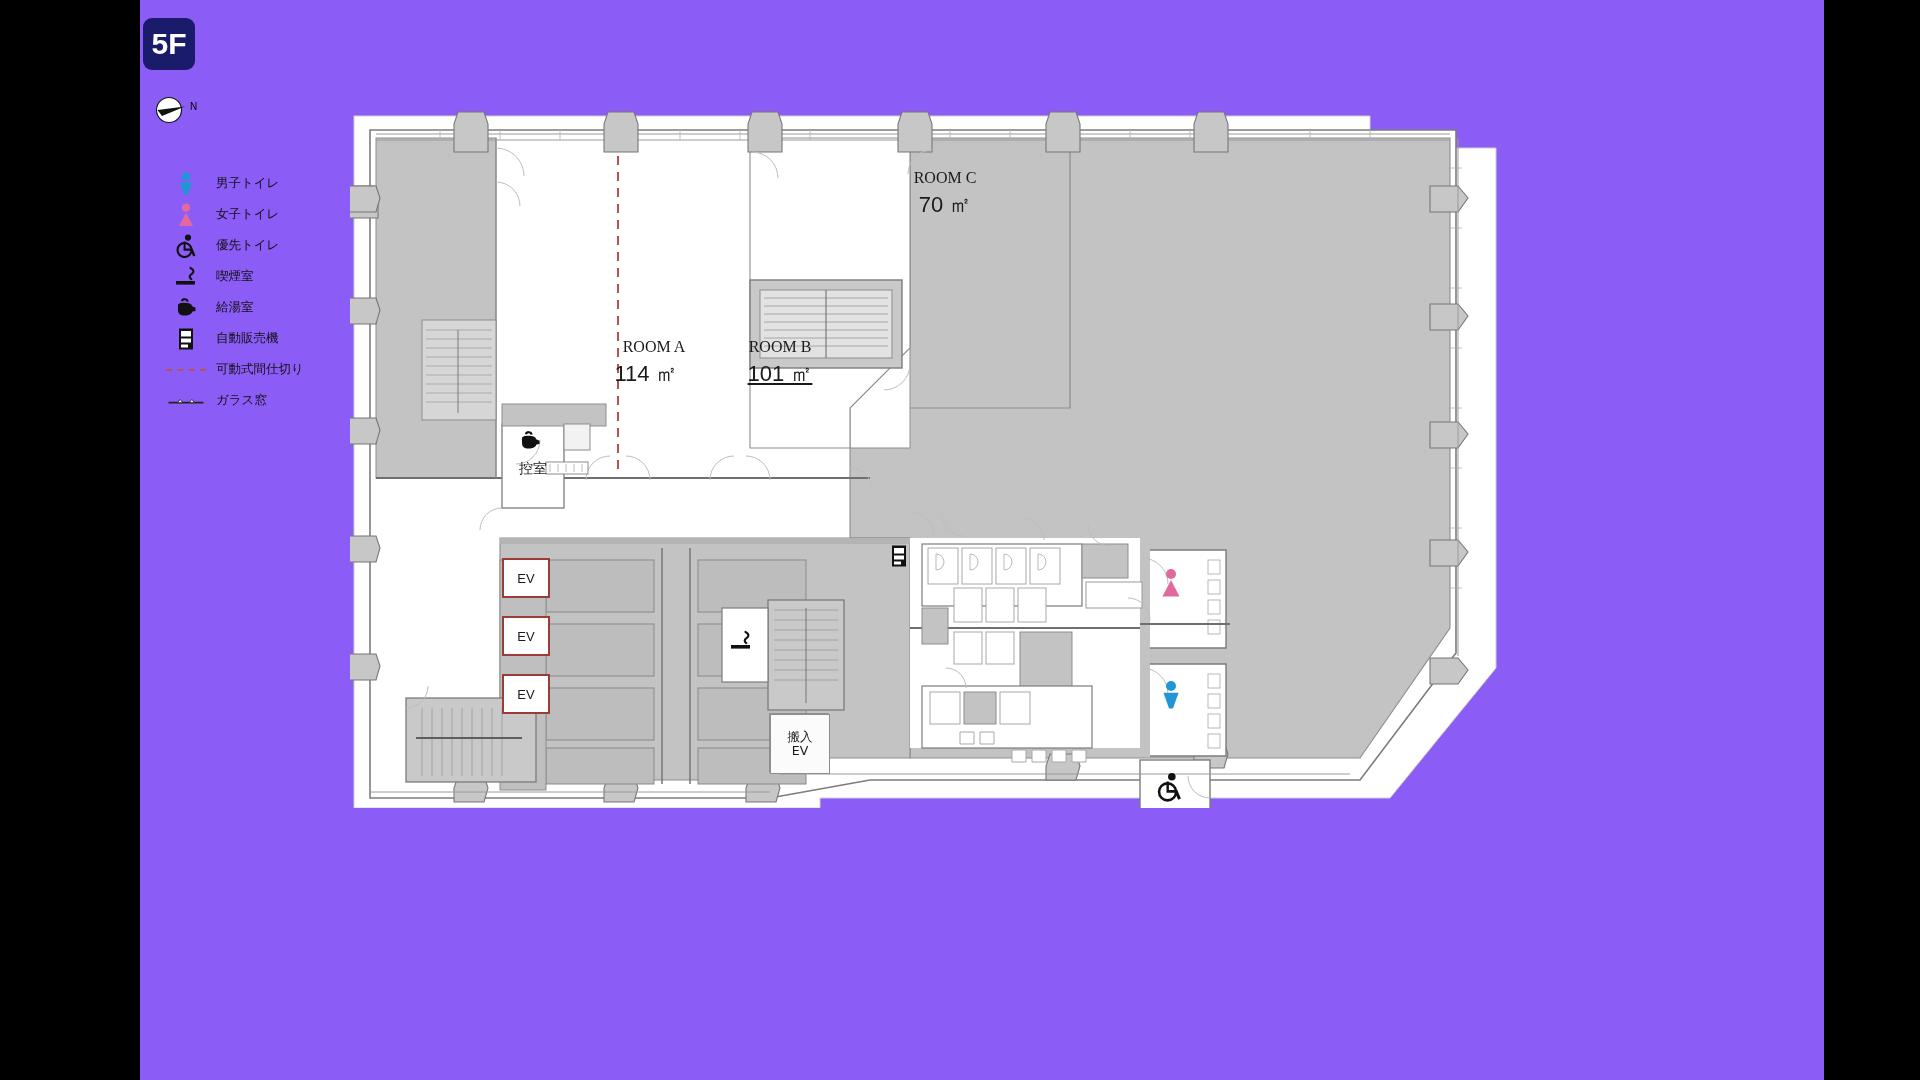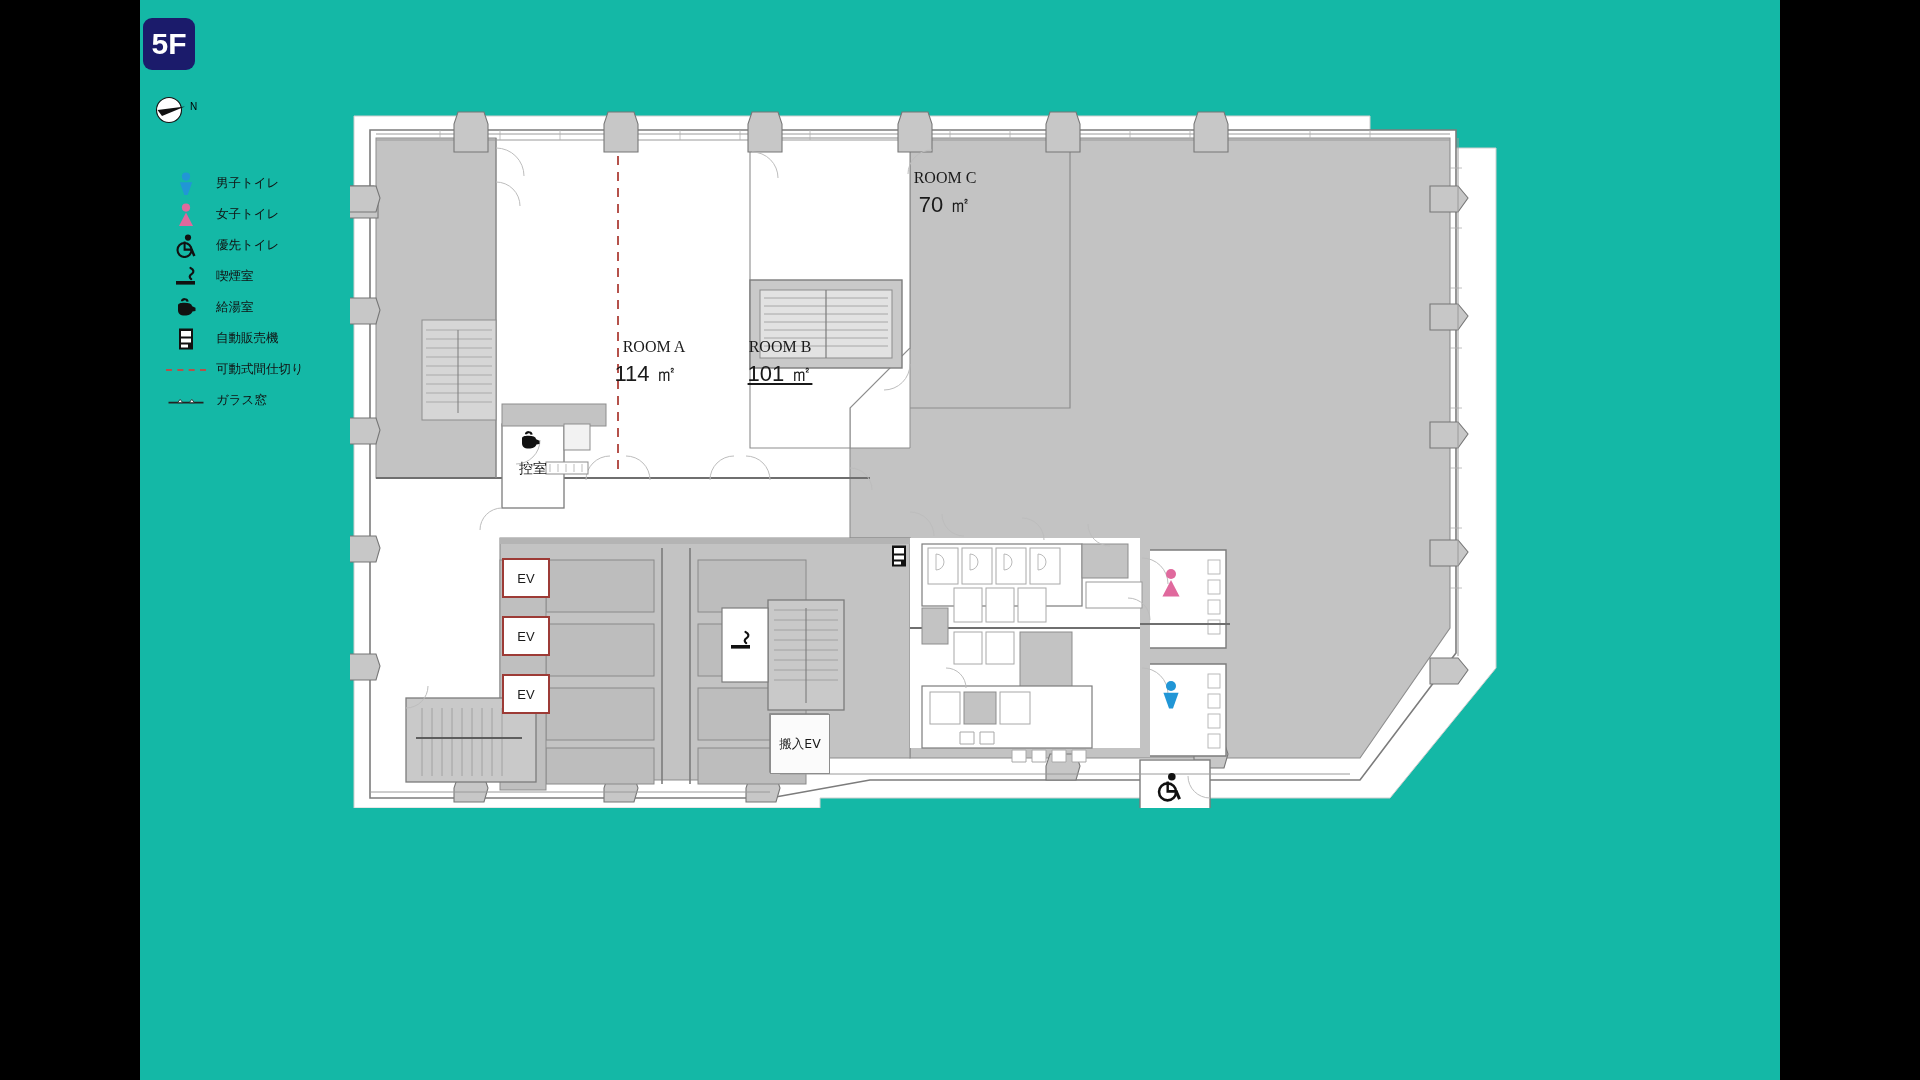--- a/index.html
+++ b/index.html
@@ -15,21 +15,22 @@
     position: relative;
   }
 
   
   #sheet {
     position: absolute;
     left: 140px;
     top: 0;
     width: 1640px;
     height: 1080px;
-    background: #14b8a6;
+    background: #8b5cf6;
+    padding-left: 44px;
   }
   .black-bar {
     position: absolute;
     top: 0;
     height: 1080px;
     background: #000000;
   }
   #bar-left  { left: 0;     width: 140px; }
   #bar-right { left: 1780px;width: 140px; }
 
@@ -135,21 +136,21 @@
     align-items: center;
     justify-content: center;
     font-size: 13px;
     color: #1a1a1a;
   }
   .plainbox {
     position: absolute;
     background: #fbfbfb;
     border: 1px solid #8d8d8d;
     display: flex;
-    flex-direction: row;
+    flex-direction: column;
     align-items: center;
     justify-content: center;
     font-size: 12.5px;
     color: #1a1a1a;
     font-family: "DejaVu Sans", sans-serif;
     line-height: 1.15;
   }
   .icon-abs { position: absolute; }
 </style>
 </head>

